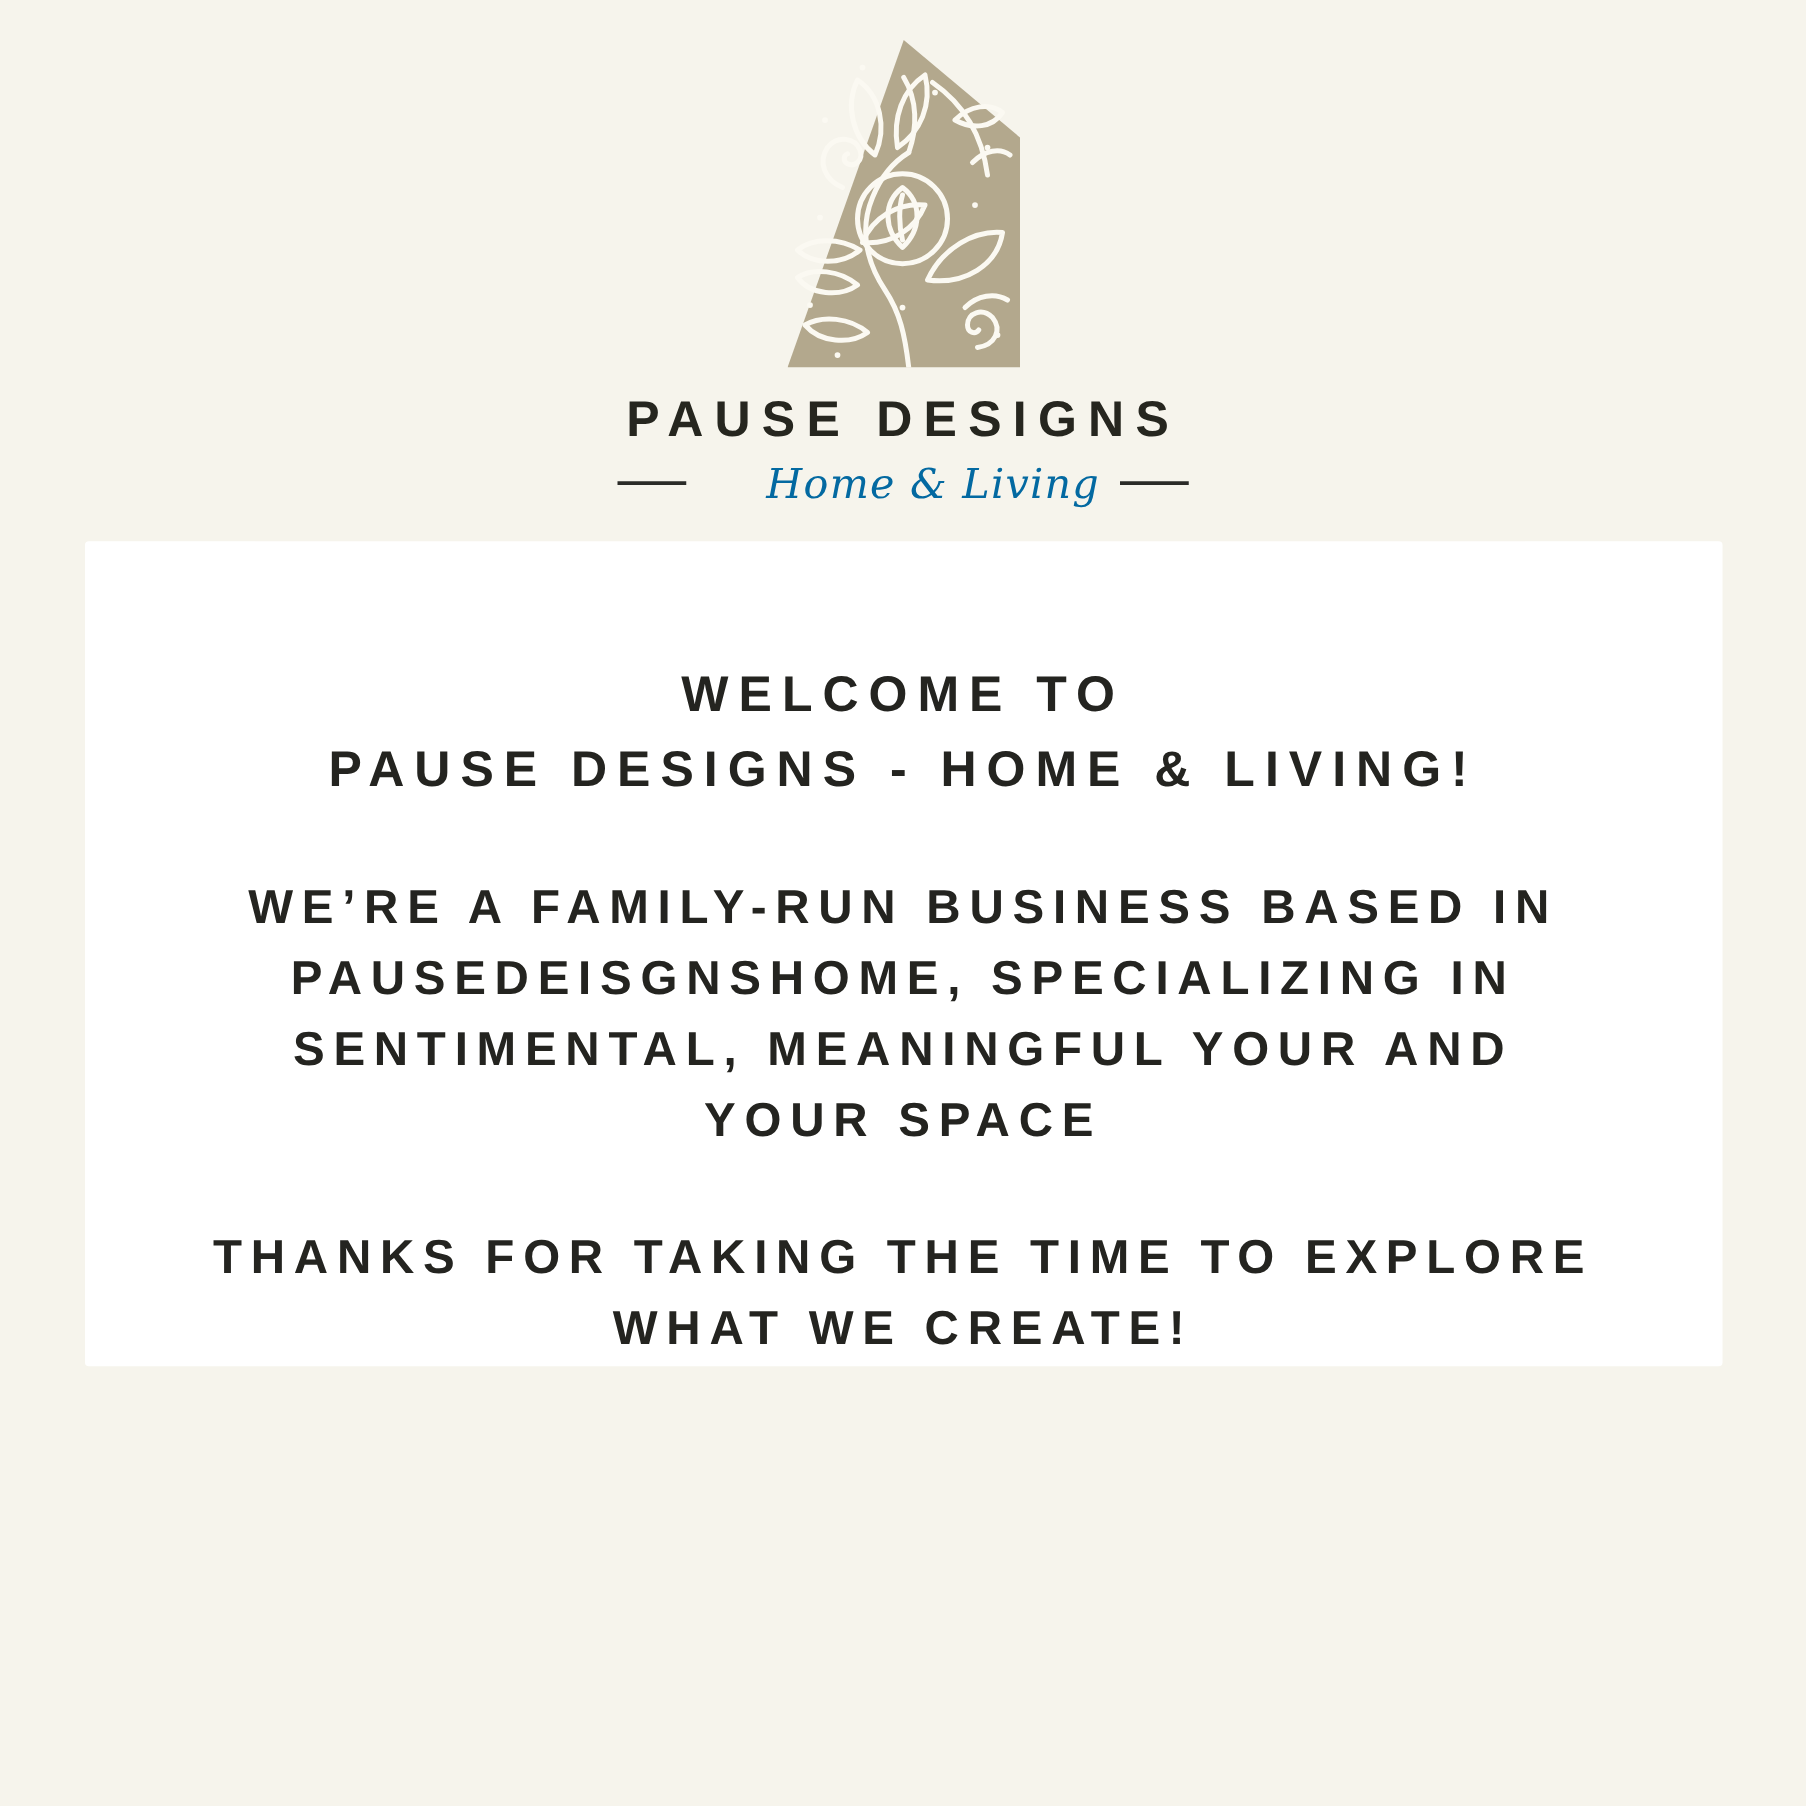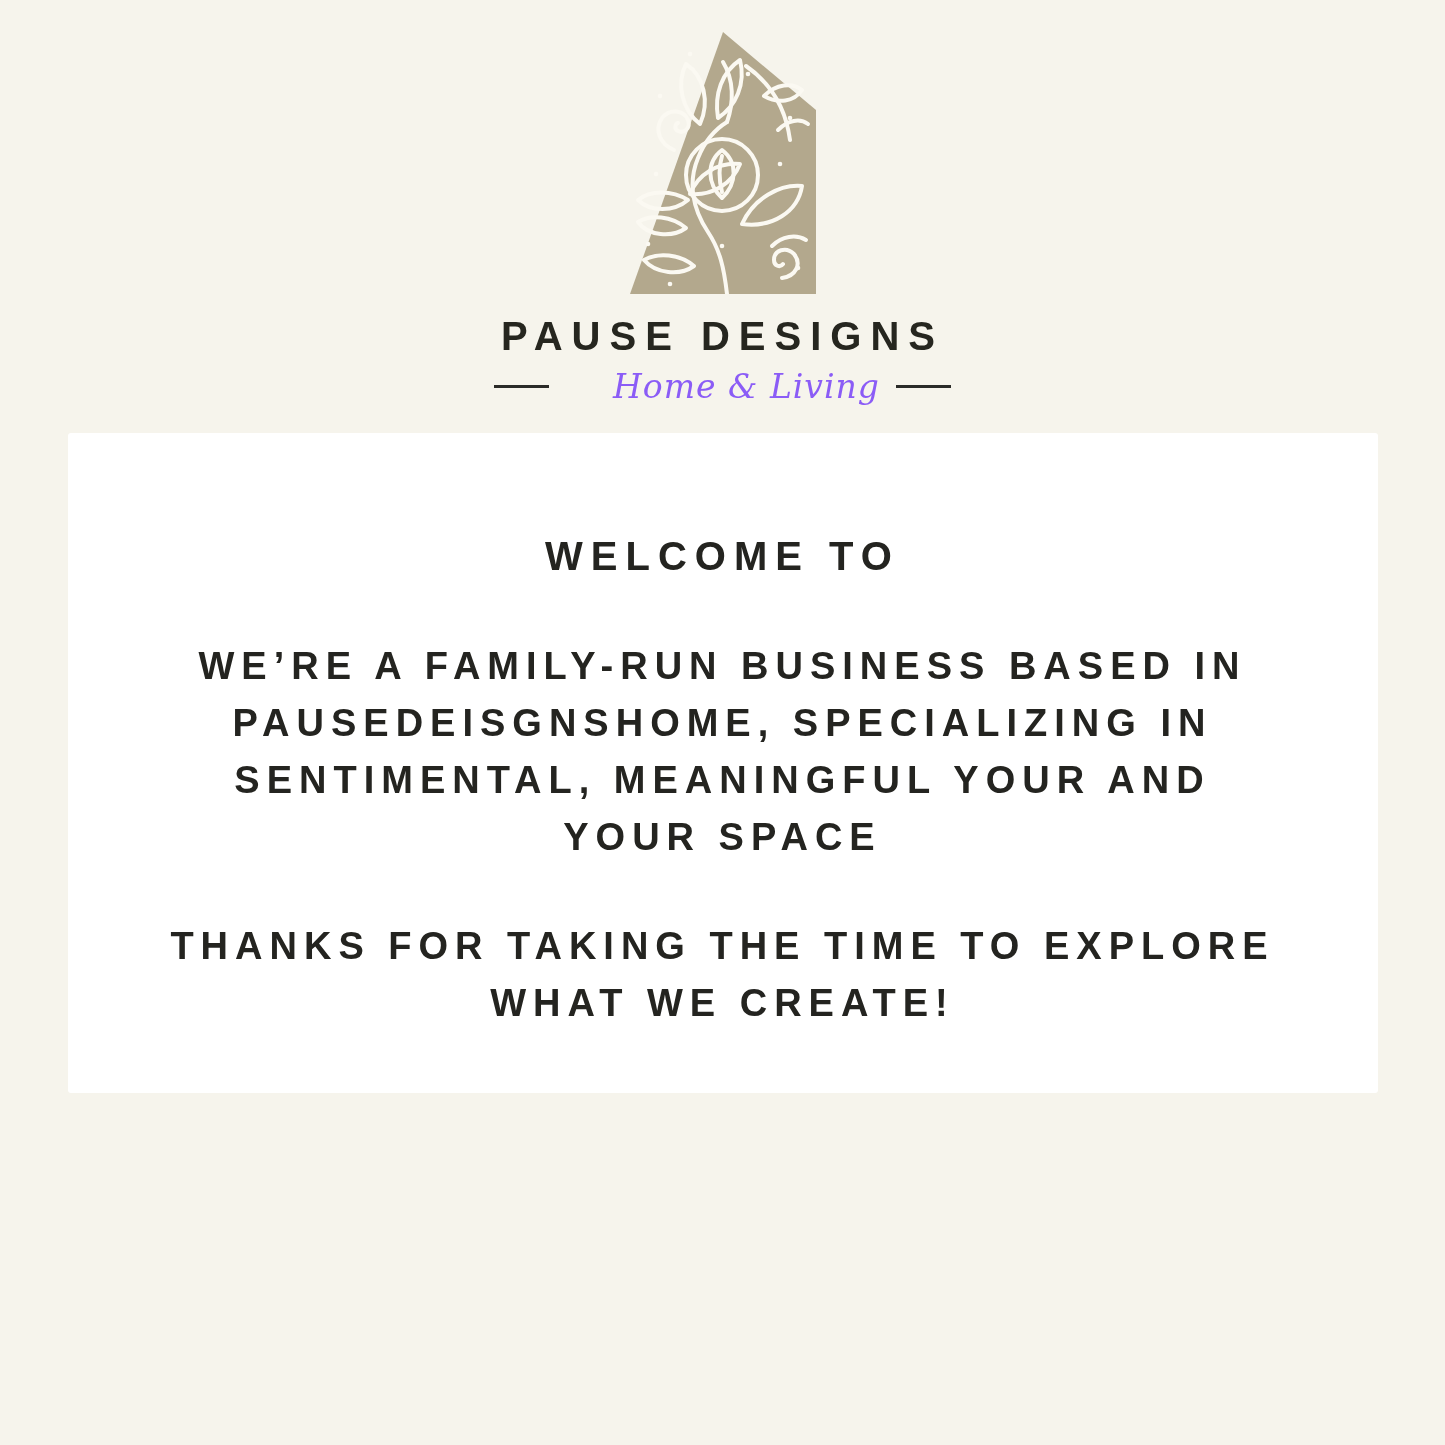--- a/index.html
+++ b/index.html
@@ -23,21 +23,21 @@
   .tagline-row {
     margin-top: 8px;
     display: flex; align-items: center; justify-content: center;
     gap: 16px;
   }
   .dash { display: inline-block; width: 55px; height: 2.5px; background: #2b2b28; }
   .tagline {
     font-family: "DejaVu Serif", serif;
     font-style: italic;
     font-size: 33px;
-    color: #8b5cf6;
+    color: #0369a1;
     letter-spacing: 1px;
     margin-left: 48px;
   }
 
   
   .card {
     width: 1310px; height: 660px;
     margin: 27px auto 0 auto;
     background: #FFFFFF;
     border-radius: 3px;
@@ -125,20 +125,21 @@
     <div class="tagline-row">
       <span class="dash"></span>
       <span class="tagline">Home &amp; Living</span>
       <span class="dash"></span>
     </div>
   </header>
 
   <main class="card">
     <h1 class="heading">
       <span class="hline">WELCOME TO</span>
+      <span class="hline">PAUSE DESIGNS - HOME &amp; LIVING!</span>
     </h1>
 
     <p class="body-text about">
       <span class="bline">WE’RE A FAMILY-RUN BUSINESS BASED IN</span>
       <span class="bline">PAUSEDEISGNSHOME, SPECIALIZING IN</span>
       <span class="bline">SENTIMENTAL, MEANINGFUL YOUR AND</span>
       <span class="bline">YOUR SPACE</span>
     </p>
 
     <p class="body-text closing">

